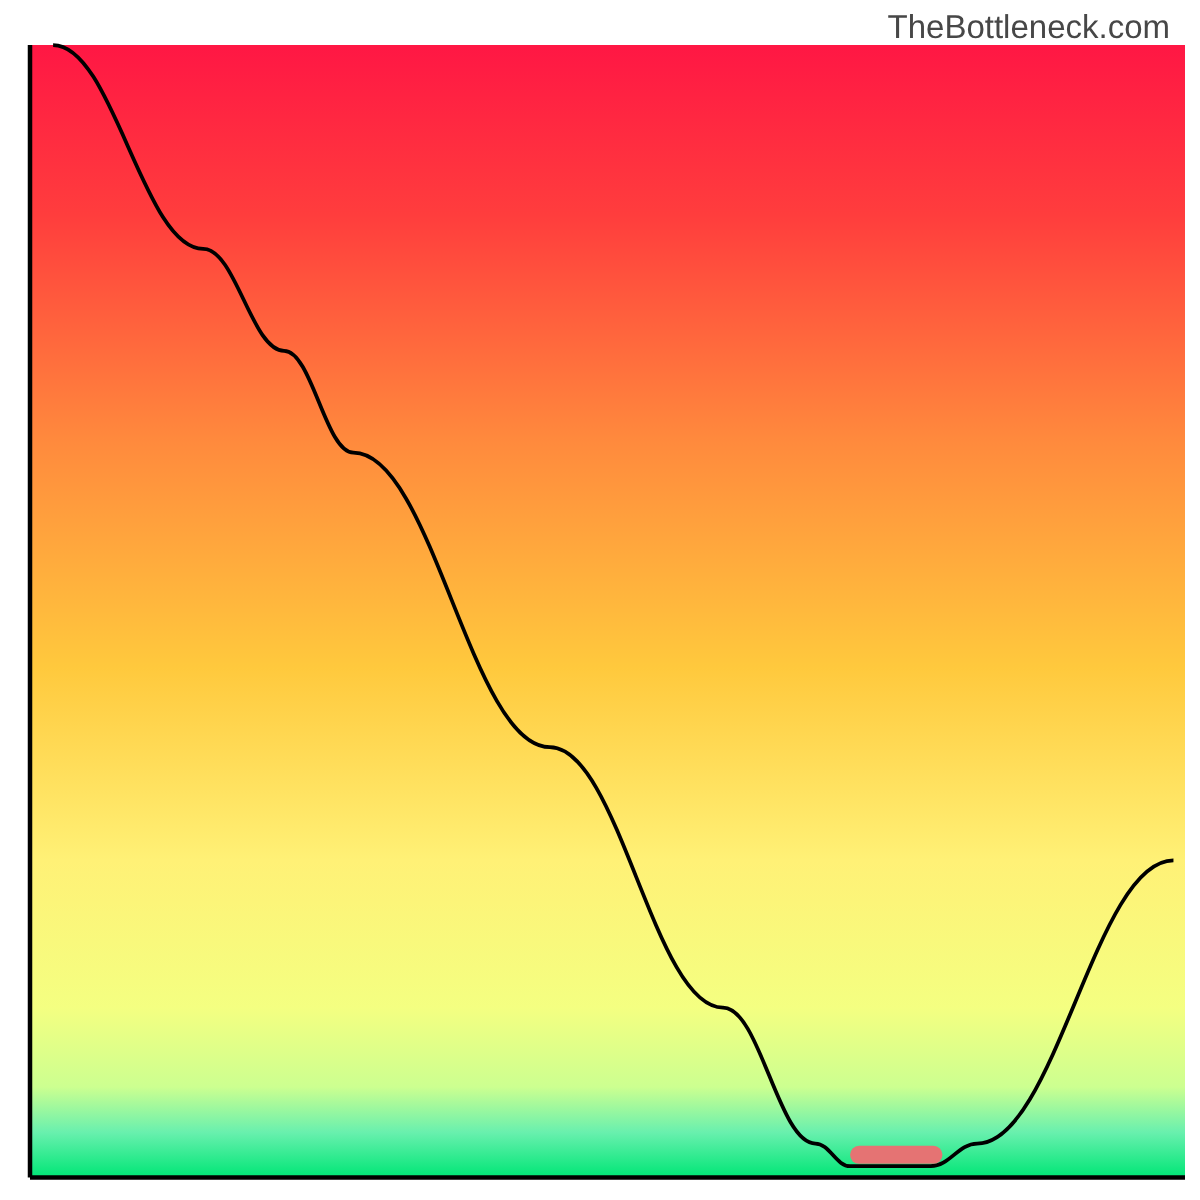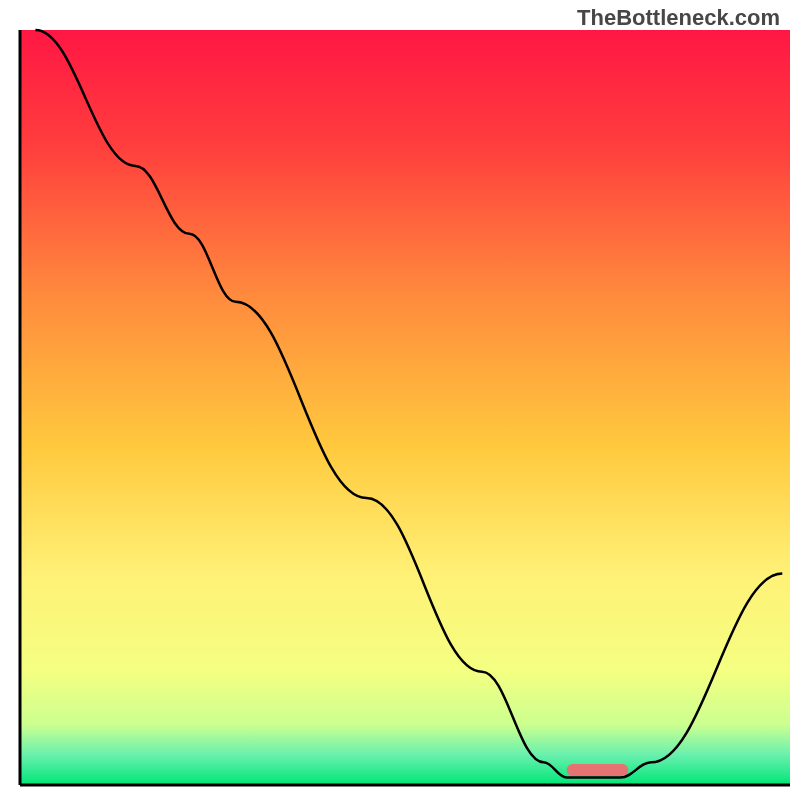--- a/index.html
+++ b/index.html
@@ -1,18 +1,18 @@
 <!DOCTYPE html>
 <html><head>
 <meta charset="utf-8">
 <style>
 * { margin: 0; padding: 0; box-sizing: border-box; }
 body { width: 800px; height: 800px; position: relative; font-family: Arial, sans-serif; }
 .chart-container { width: 800px; height: 800px; position: relative; }
-.watermark { position: absolute; top: 5px; right: 20px; font-size: 22px; font-weight: bold; color: #474747; z-index: 10; }
+.watermark { position: absolute; top: 5px; right: 20px; font-size: 22px; font-weight: normal; color: #474747; z-index: 10; }
 svg { display: block; }
 </style>
 </head>
 <body>
 
 <div class="chart-container">
   <div class="watermark">TheBottleneck.com</div>
   <svg width="800" height="800">
     <defs>
       <linearGradient id="bg-gradient" x1="0%" y1="0%" x2="0%" y2="100%">

